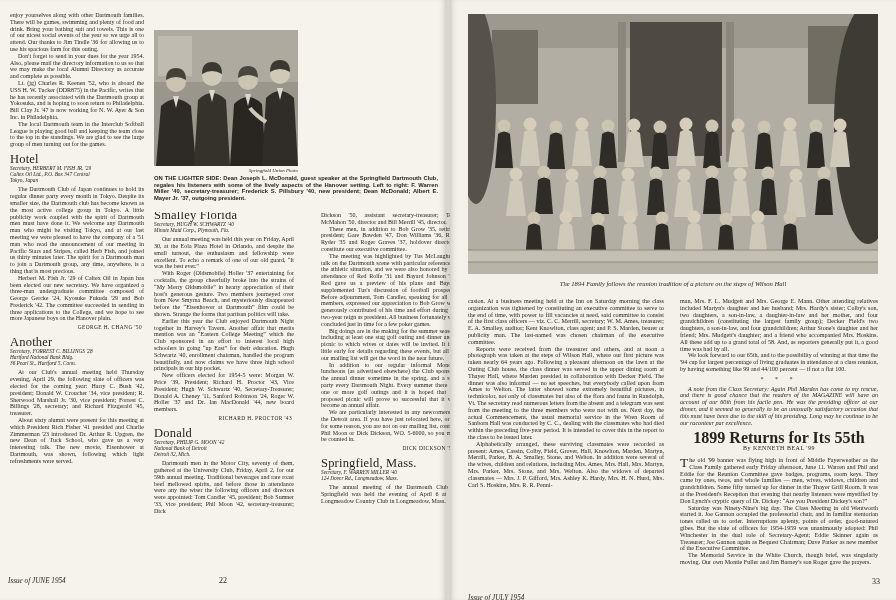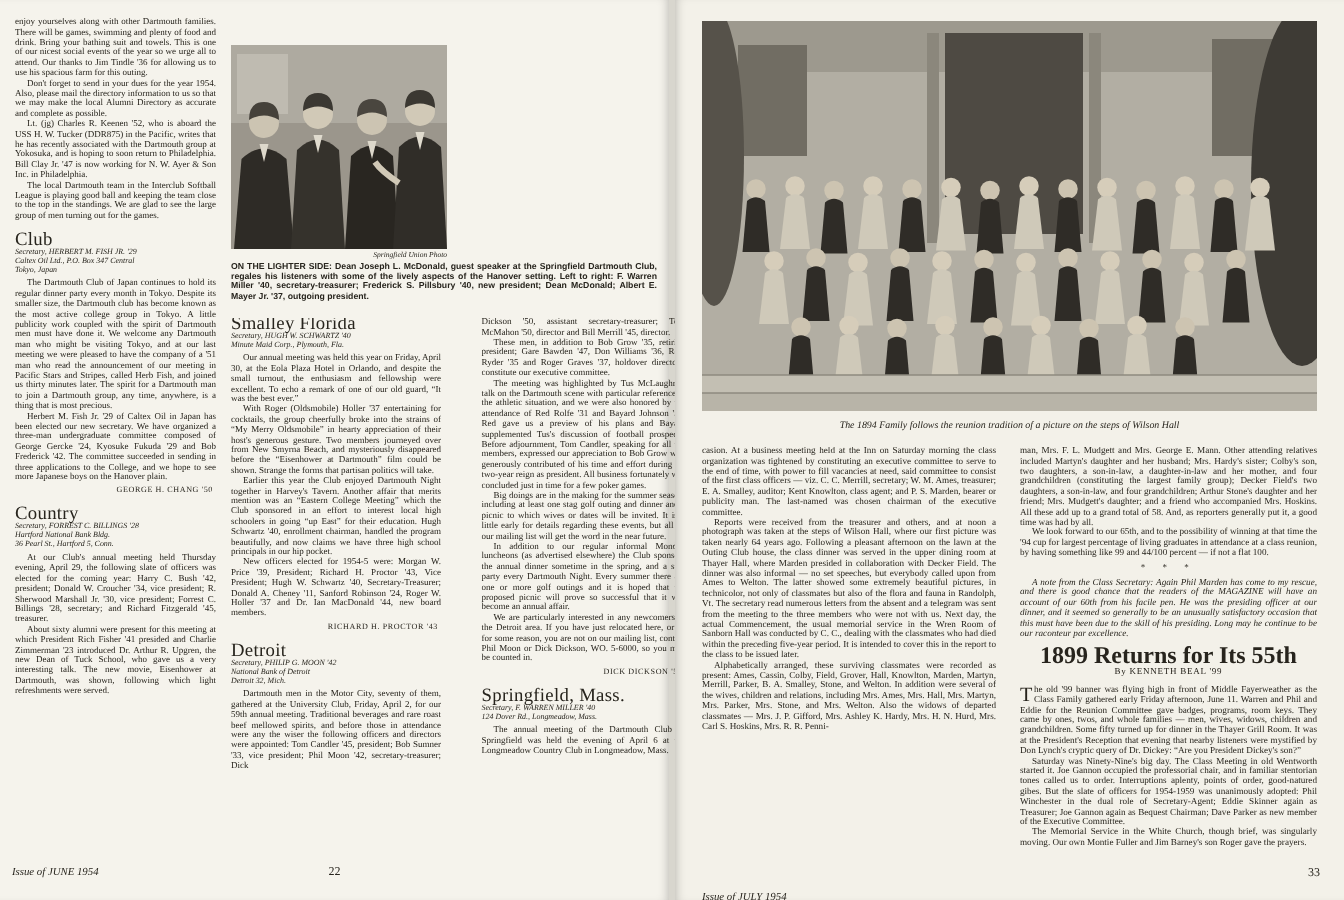--- a/index.html
+++ b/index.html
@@ -36,33 +36,33 @@
 
   <section class="page page-left">
 
     <div class="col body-text" style="left:10px;top:12px;width:134px;height:558px;">
       <p class="noindent">enjoy yourselves along with other Dartmouth families. There will be games, swimming and plenty of food and drink. Bring your bathing suit and towels. This is one of our nicest social events of the year so we urge all to attend. Our thanks to Jim Tindle '36 for allowing us to use his spacious farm for this outing.</p>
       <p>Don't forget to send in your dues for the year 1954. Also, please mail the directory information to us so that we may make the local Alumni Directory as accurate and complete as possible.</p>
       <p>Lt. (jg) Charles R. Keenen '52, who is aboard the USS H. W. Tucker (DDR875) in the Pacific, writes that he has recently associated with the Dartmouth group at Yokosuka, and is hoping to soon return to Philadelphia. Bill Clay Jr. '47 is now working for N. W. Ayer &amp; Son Inc. in Philadelphia.</p>
       <p>The local Dartmouth team in the Interclub Softball League is playing good ball and keeping the team close to the top in the standings. We are glad to see the large group of men turning out for the games.</p>
 
       <section>
-        <h2 class="sec-heading">Club</h2>
+        <h2 class="sec-heading">Hotel</h2>
         <div class="secretary">
           <div>Secretary, HERBERT M. FISH JR. '29</div>
           <div>Caltex Oil Ltd., P.O. Box 347 Central</div>
           <div>Tokyo, Japan</div>
         </div>
         <p>The Dartmouth Club of Japan continues to hold its regular dinner party every month in Tokyo. Despite its smaller size, the Dartmouth club has become known as the most active college group in Tokyo. A little publicity work coupled with the spirit of Dartmouth men must have done it. We welcome any Dartmouth man who might be visiting Tokyo, and at our last meeting we were pleased to have the company of a '51 man who read the announcement of our meeting in Pacific Stars and Stripes, called Herb Fish, and joined us thirty minutes later. The spirit for a Dartmouth man to join a Dartmouth group, any time, anywhere, is a thing that is most precious.</p>
         <p>Herbert M. Fish Jr. '29 of Caltex Oil in Japan has been elected our new secretary. We have organized a three-man undergraduate committee composed of George Gercke '24, Kyosuke Fukuda '29 and Bob Frederick '42. The committee succeeded in sending in three applications to the College, and we hope to see more Japanese boys on the Hanover plain.</p>
         <div class="signature">GEORGE H. CHANG '50</div>
       </section>
 
       <section>
-        <h2 class="sec-heading">Country</h2>
+        <h2 class="sec-heading">Another</h2>
         <div class="secretary">
           <div>Secretary, FORREST C. BILLINGS '28</div>
           <div>Hartford National Bank Bldg.</div>
           <div>36 Pearl St., Hartford 5, Conn.</div>
         </div>
         <p>At our Club's annual meeting held Thursday evening, April 29, the following slate of officers was elected for the coming year: Harry C. Bush '42, president; Donald W. Croucher '34, vice president; R. Sherwood Marshall Jr. '30, vice president; Forrest C. Billings '28, secretary; and Richard Fitzgerald '45, treasurer.</p>
         <p>About sixty alumni were present for this meeting at which President Rich Fisher '41 presided and Charlie Zimmerman '23 introduced Dr. Arthur R. Upgren, the new Dean of Tuck School, who gave us a very interesting talk. The new movie, Eisenhower at Dartmouth, was shown, following which light refreshments were served.</p>
       </section>
     </div>
 
@@ -101,21 +101,21 @@
           <div>Minute Maid Corp., Plymouth, Fla.</div>
         </div>
         <p>Our annual meeting was held this year on Friday, April 30, at the Eola Plaza Hotel in Orlando, and despite the small turnout, the enthusiasm and fellowship were excellent. To echo a remark of one of our old guard, “It was the best ever.”</p>
         <p>With Roger (Oldsmobile) Holler '37 entertaining for cocktails, the group cheerfully broke into the strains of “My Merry Oldsmobile” in hearty appreciation of their host's generous gesture. Two members journeyed over from New Smyrna Beach, and mysteriously disappeared before the “Eisenhower at Dartmouth” film could be shown. Strange the forms that partisan politics will take.</p>
         <p>Earlier this year the Club enjoyed Dartmouth Night together in Harvey's Tavern. Another affair that merits mention was an “Eastern College Meeting” which the Club sponsored in an effort to interest local high schoolers in going “up East” for their education. Hugh Schwartz '40, enrollment chairman, handled the program beautifully, and now claims we have three high school principals in our hip pocket.</p>
         <p>New officers elected for 1954-5 were: Morgan W. Price '39, President; Richard H. Proctor '43, Vice President; Hugh W. Schwartz '40, Secretary-Treasurer; Donald A. Cheney '11, Sanford Robinson '24, Roger W. Holler '37 and Dr. Ian MacDonald '44, new board members.</p>
         <div class="signature">RICHARD H. PROCTOR '43</div>
       </section>
 
       <section>
-        <h2 class="sec-heading">Detroit</h2>
+        <h2 class="sec-heading">Donald</h2>
         <div class="secretary">
           <div>Secretary, PHILIP G. MOON '42</div>
           <div>National Bank of Detroit</div>
           <div>Detroit 32, Mich.</div>
         </div>
         <p>Dartmouth men in the Motor City, seventy of them, gathered at the University Club, Friday, April 2, for our 59th annual meeting. Traditional beverages and rare roast beef mellowed spirits, and before those in attendance were any the wiser the following officers and directors were appointed: Tom Candler '45, president; Bob Sumner '33, vice president; Phil Moon '42, secretary-treasurer; Dick</p>
       </section>
     </div>
 
     <div class="col body-text" style="left:302px;top:212px;width:136px;height:360px;margin-left:19px;">

